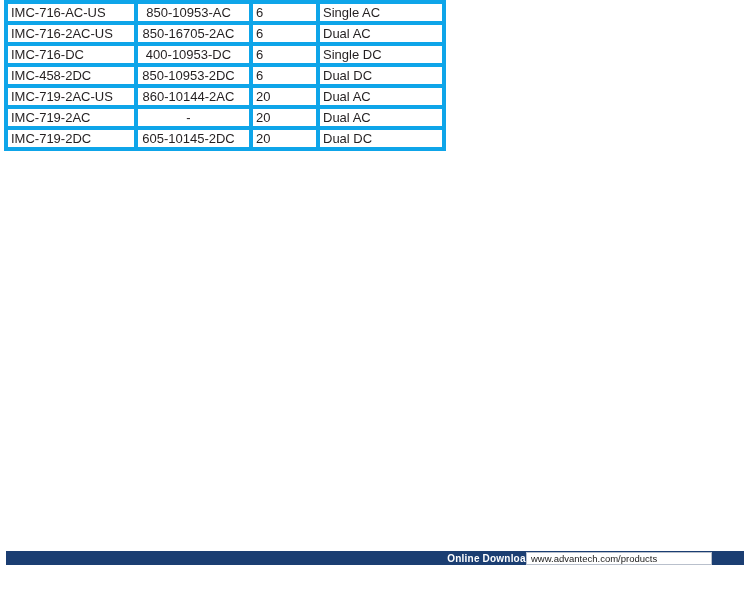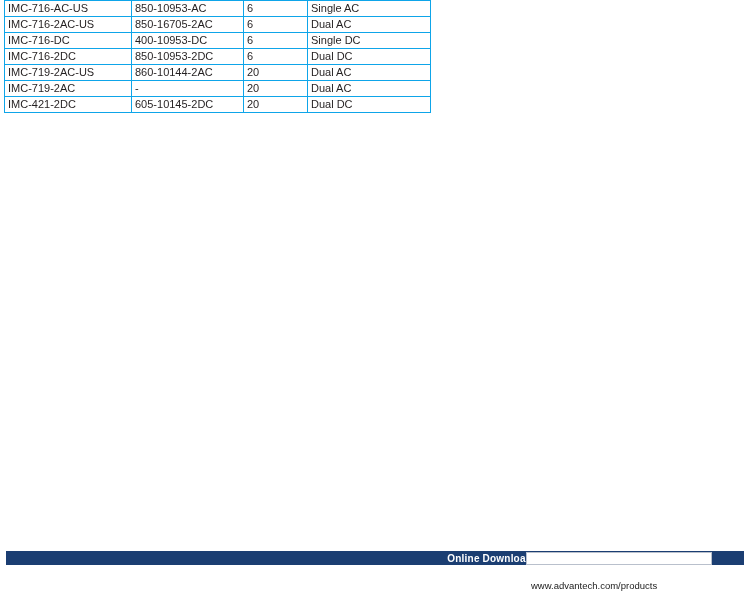--- a/index.html
+++ b/index.html
@@ -21,32 +21,32 @@
     left: 4px;
     top: 0px;
     width: 360px;
   }
   table.product-table {
     border-collapse: collapse;
     width: 360px;
     table-layout: fixed;
   }
   table.product-table td {
-    border: 1px solid #0ea5e9;
-    font-size: 11px;
+    border: 4px solid #0ea5e9;
+    font-size: 13px;
     line-height: 1;
     color: #231f20;
     padding: 2px 13px 2px 3px;
     height: 11px;
     vertical-align: middle;
     white-space: nowrap;
     overflow: hidden;
   }
   table.product-table td.c0 { width: 110px; }
-  table.product-table td.c1 { width: 95px; }
+  table.product-table td.c1 { width: 95px; text-align: center; }
   table.product-table td.c2 { width: 47px; }
   table.product-table td.c3 { width: 106px; margin-left: 16px; }
 
   
   .footer-bar {
     position: absolute;
     left: 6px;
     top: 551px;
     width: 738px;
     height: 14px;
@@ -69,21 +69,21 @@
     top: 552px;
     width: 186px;
     height: 13px;
     background: #ffffff;
     border: 1px solid #b9c0cc;
     box-sizing: border-box;
   }
   .footer-url {
     position: absolute;
     left: 531px;
-    top: 580px;
+    top: 553px;
     font-size: 9.5px;
     color: #1b1b1b;
     line-height: 12px;
     font-family: "Liberation Sans", sans-serif;
   }
 </style>
 </head>
 <body>
 
 <div class="table-wrap">
@@ -101,39 +101,39 @@
         <td class="c2">6</td>
         <td class="c3">Dual AC</td>
       </tr>
       <tr>
         <td class="c0">IMC-716-DC</td>
         <td class="c1">400-10953-DC</td>
         <td class="c2">6</td>
         <td class="c3">Single DC</td>
       </tr>
       <tr>
-        <td class="c0">IMC-716-2DC</td>
+        <td class="c0">IMC-458-2DC</td>
         <td class="c1">850-10953-2DC</td>
         <td class="c2">6</td>
         <td class="c3">Dual DC</td>
       </tr>
       <tr>
         <td class="c0">IMC-719-2AC-US</td>
         <td class="c1">860-10144-2AC</td>
         <td class="c2">20</td>
         <td class="c3">Dual AC</td>
       </tr>
       <tr>
         <td class="c0">IMC-719-2AC</td>
         <td class="c1">-</td>
         <td class="c2">20</td>
         <td class="c3">Dual AC</td>
       </tr>
       <tr>
-        <td class="c0">IMC-421-2DC</td>
+        <td class="c0">IMC-719-2DC</td>
         <td class="c1">605-10145-2DC</td>
         <td class="c2">20</td>
         <td class="c3">Dual DC</td>
       </tr>
     </tbody>
   </table>
 </div>
 
 <div class="footer-bar"></div>
 <div class="footer-label">Online Download</div>

